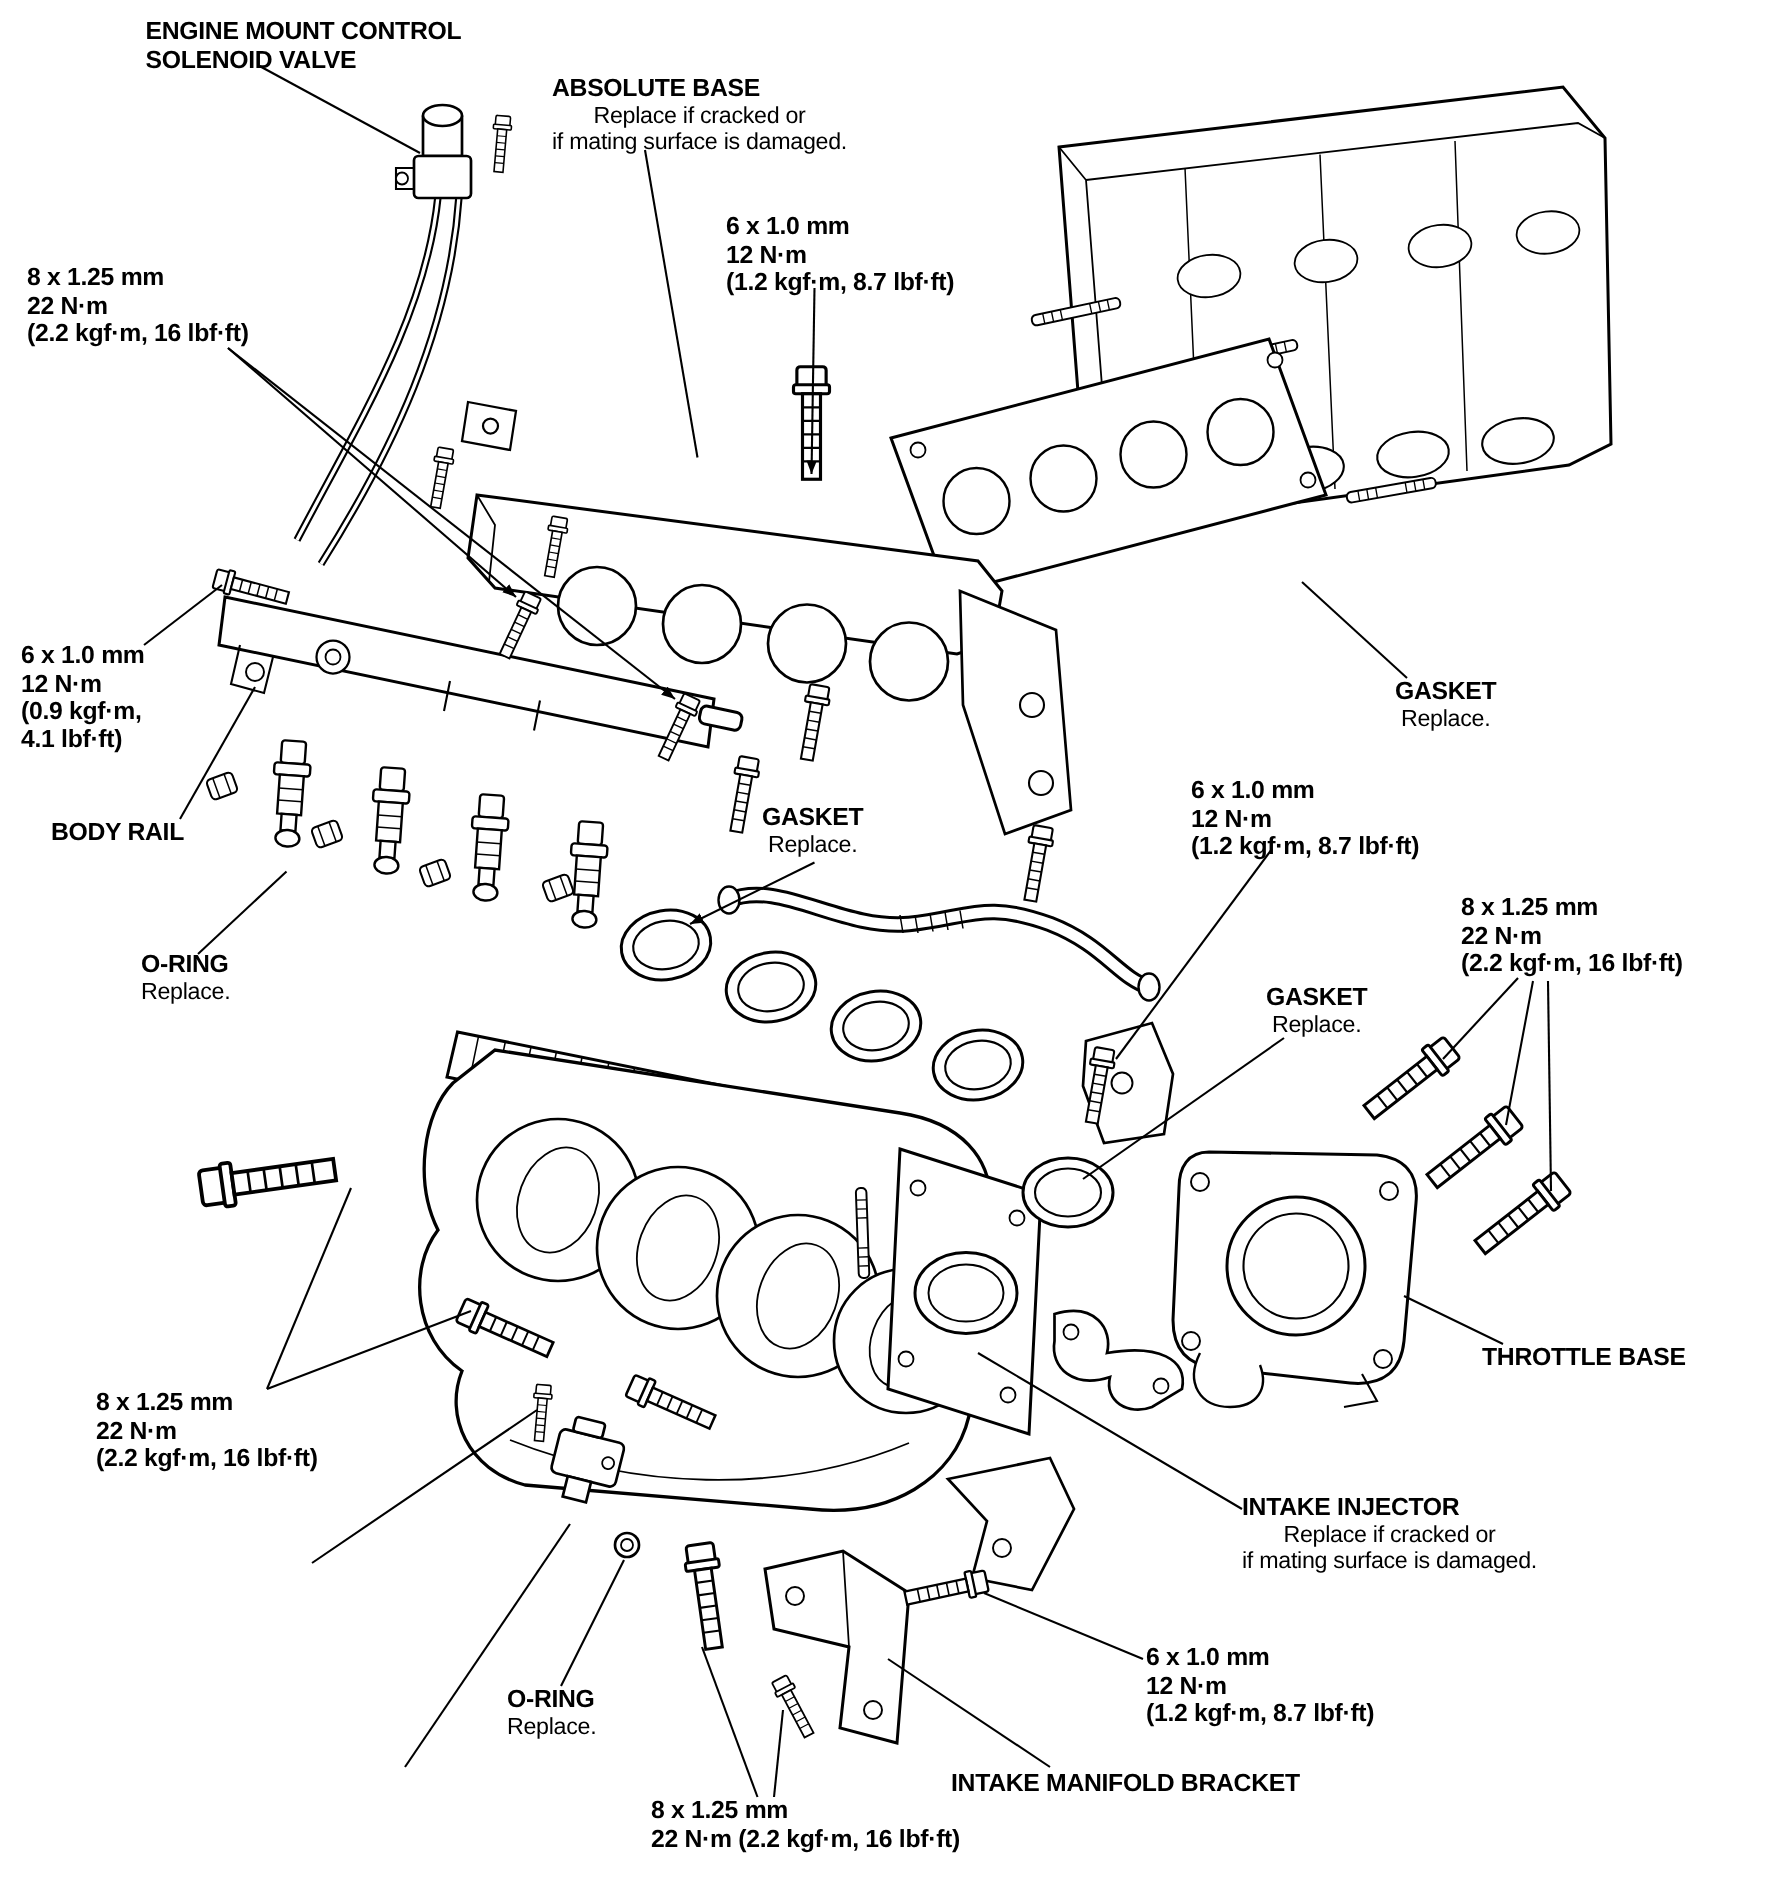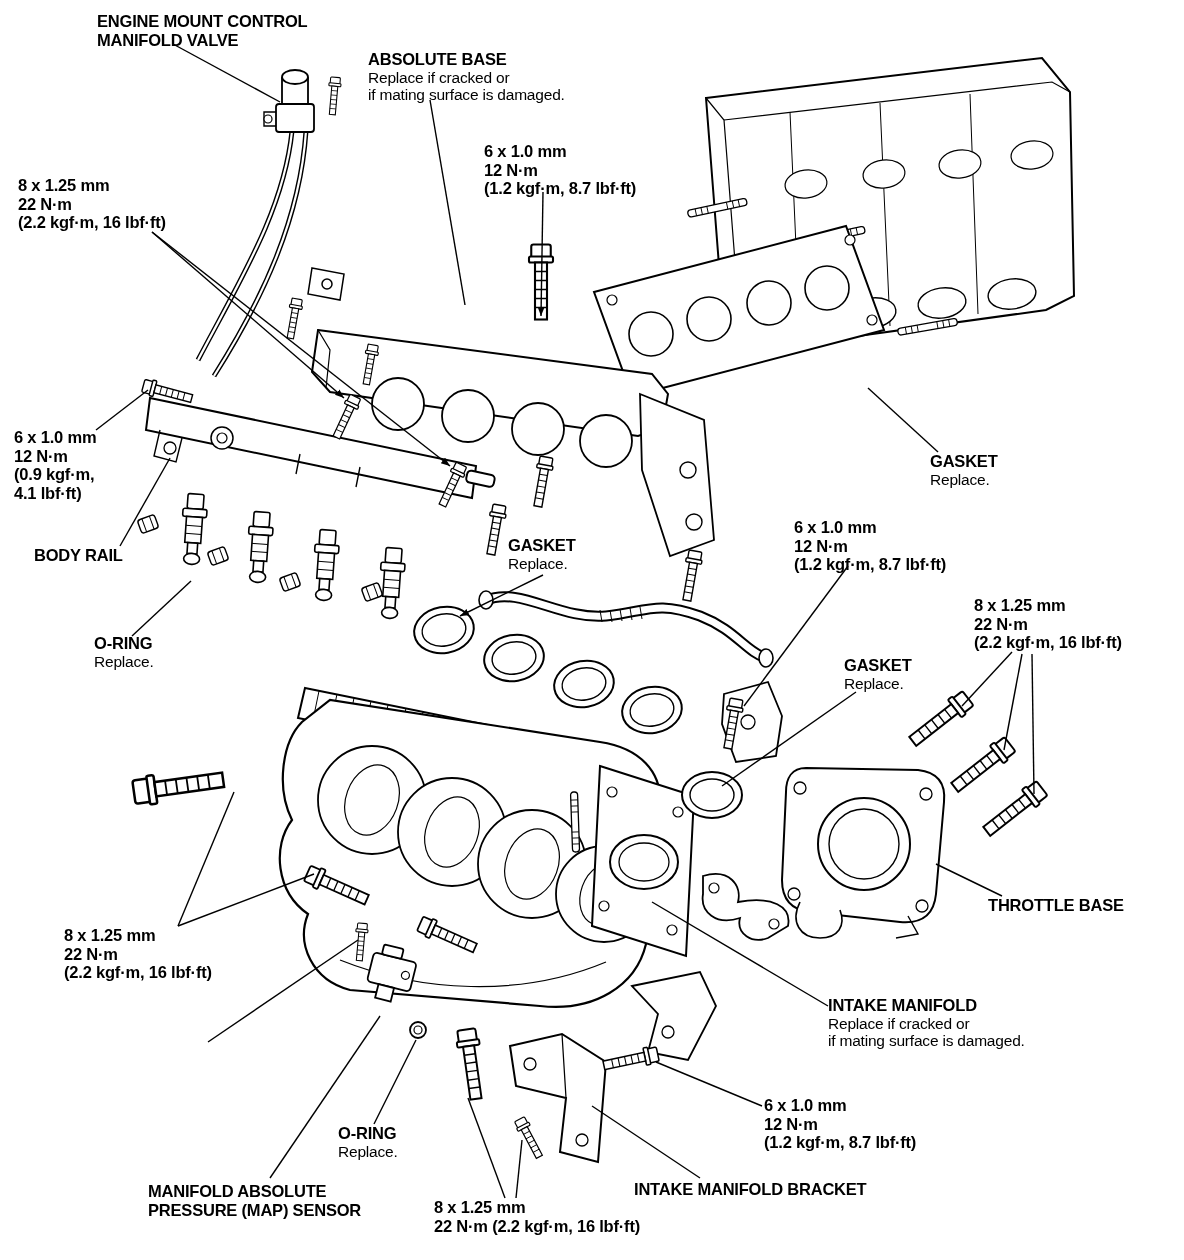--- a/index.html
+++ b/index.html
@@ -6,21 +6,21 @@
   html,body { background:#ffffff; }
   body {
     width:1184px; height:1260px;
     font-family:"Liberation Sans", sans-serif;
     color:#000;
   }
   .stage { position:relative; width:1184px; height:1260px; background:#fff; overflow:hidden; }
   .stage > svg { position:absolute; left:0; top:0; }
   .label { position:absolute; line-height:1.13; white-space:nowrap; }
   .label .b { font-weight:700; font-size:16.5px; letter-spacing:-0.2px; }
-  .label .r { font-weight:400; font-size:15.5px; letter-spacing:-0.2px; }
+  .label .r { font-weight:400; font-size:15.5px; letter-spacing:-0.2px;text-align:center; }
 </style>
 </head>
 <body>
 
 <div class="stage">
 
 <svg width="1184" height="1260" viewBox="0 0 1184 1260" xmlns="http://www.w3.org/2000/svg">
   <defs>
     <marker id="arr" markerUnits="userSpaceOnUse" markerWidth="12" markerHeight="10" refX="9" refY="3.5" orient="auto">
       <path d="M0,0 L9,3.5 L0,7 Z" fill="#000"></path>
@@ -275,21 +275,21 @@
     <path d="M505,1198 L468,1098"></path>
     <path d="M516,1198 L522,1140"></path>
     <path d="M700,1178 L592,1106"></path>
     <path d="M762,1106 L656,1062"></path>
     <path d="M828,1006 L652,902"></path>
   </g>
 </svg>
 
   <div class="label" style="left:97px;top:12px">
     <div class="b">ENGINE MOUNT CONTROL</div>
-    <div class="b">MANIFOLD VALVE</div>
+    <div class="b">SOLENOID VALVE</div>
   </div>
 
   <div class="label" style="left:368px;top:50px">
     <div class="b">ABSOLUTE BASE</div>
     <div class="r">Replace if cracked or</div>
     <div class="r">if mating surface is damaged.</div>
   </div>
 
   <div class="label" style="left:484px;top:142px">
     <div class="b">6 x 1.0 mm</div>
@@ -355,39 +355,35 @@
     <div class="b">22 N·m</div>
     <div class="b">(2.2 kgf·m, 16 lbf·ft)</div>
   </div>
 
 
   <div class="label" style="left:338px;top:1124px">
     <div class="b">O-RING</div>
     <div class="r">Replace.</div>
   </div>
 
-  <div class="label" style="left:148px;top:1182px">
-    <div class="b">MANIFOLD ABSOLUTE</div>
-    <div class="b">PRESSURE (MAP) SENSOR</div>
-  </div>
 
   <div class="label" style="left:434px;top:1198px">
     <div class="b">8 x 1.25 mm</div>
     <div class="b">22 N·m (2.2 kgf·m, 16 lbf·ft)</div>
   </div>
 
   <div class="label" style="left:634px;top:1180px">
     <div class="b">INTAKE MANIFOLD BRACKET</div>
   </div>
 
   <div class="label" style="left:764px;top:1096px">
     <div class="b">6 x 1.0 mm</div>
     <div class="b">12 N·m</div>
     <div class="b">(1.2 kgf·m, 8.7 lbf·ft)</div>
   </div>
 
   <div class="label" style="left:828px;top:996px">
-    <div class="b">INTAKE MANIFOLD</div>
+    <div class="b">INTAKE INJECTOR</div>
     <div class="r">Replace if cracked or</div>
     <div class="r">if mating surface is damaged.</div>
   </div>
 
 </div>
 
 </body></html>

